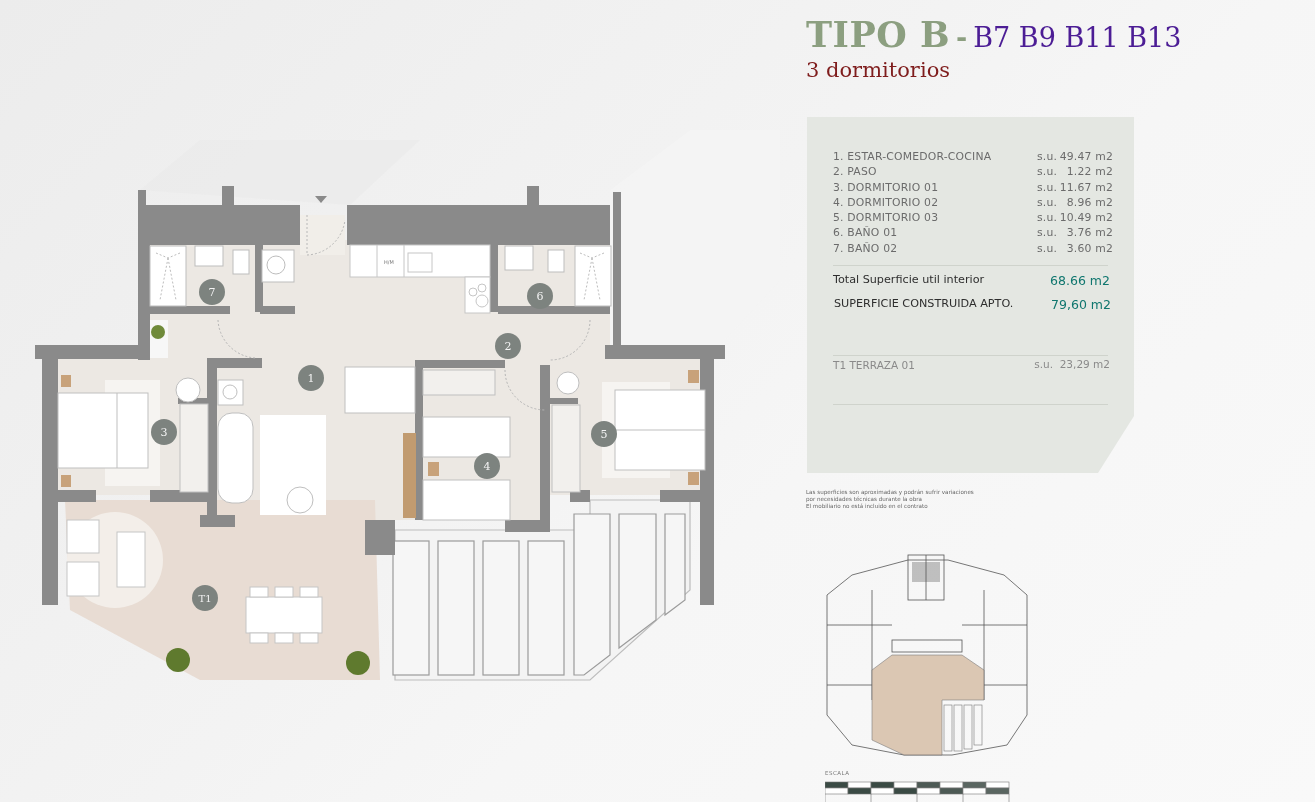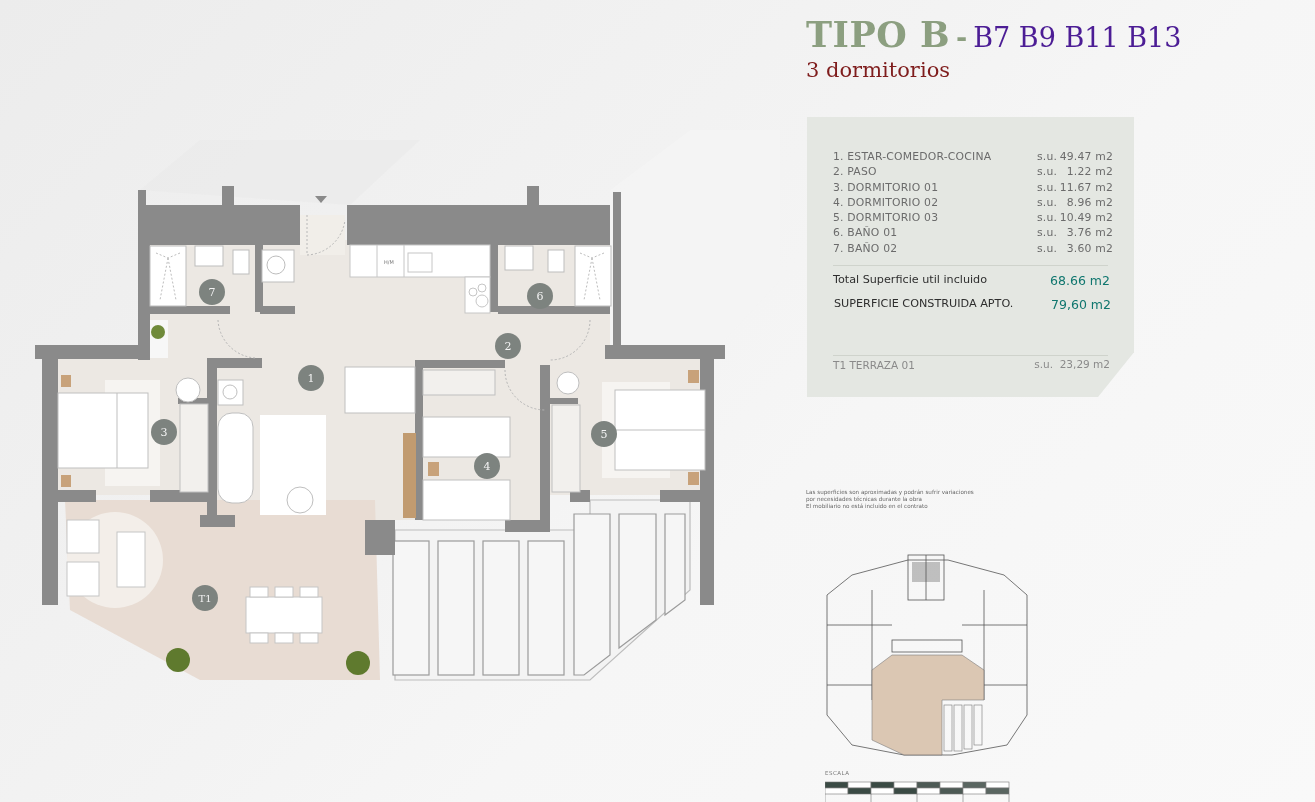--- a/index.html
+++ b/index.html
@@ -5,21 +5,21 @@
   html,body{margin:0;padding:0;}
   body{width:1315px;height:802px;overflow:hidden;position:relative;
        background:linear-gradient(135deg,#ececec 0%,#f3f3f3 45%,#f6f6f6 60%,#f9f9f9 100%);
        font-family:"DejaVu Sans",sans-serif;}
   .plan{position:absolute;left:0;top:0;width:780px;height:802px;}
   .title{position:absolute;left:806px;top:14px;font-family:"DejaVu Serif",serif;color:#8fa383;white-space:nowrap;}
   .title .t-bold{font-weight:bold;font-size:35px;color:#8c9f80;letter-spacing:0.5px;}
   .title .t-sep{font-size:27px;color:#8c9f80;font-weight:bold;margin:0 6px;}
   .title .t-units{font-size:27px;color:#4c1d95;font-weight:normal;}
   .subtitle{position:absolute;left:806px;top:58px;font-family:"DejaVu Serif",serif;font-size:21px;color:#7f1d1d;}
-  .panel{position:absolute;left:807px;top:117px;width:327px;height:280px;background:#e4e7e2;
+  .panel{position:absolute;left:807px;top:117px;width:327px;height:356px;background:#e4e7e2;
          clip-path:polygon(0 0,100% 0,100% 84%,89% 100%,0 100%);}
   .rooms{position:absolute;left:26px;top:33px;width:280px;}
   .room-row{display:flex;justify-content:space-between;height:15.3px;font-size:10.8px;color:#6b6b6b;letter-spacing:0.2px;white-space:nowrap;}
   .room-row .area{width:76px;display:flex;justify-content:space-between;}
   .divider{position:absolute;left:26px;width:275px;height:1px;background:#cfd3cc;}
   .sum-row{position:absolute;left:26px;width:277px;display:flex;justify-content:space-between;font-size:11.2px;color:#2e2e2e;}
   .sum-row .lbl{line-height:14px;}
   .sum-row .val{font-size:12.5px;color:#0f766e;}
   .sum-row.light{color:#8a8a8a;font-size:10.5px;margin-top:23px;}
   .sum-row.light .val{font-size:10.5px;color:#8a8a8a;}
@@ -273,21 +273,21 @@
     <div class="room-row">
         <span>7. BAÑO 02</span>
         <span class="area">
           <span>s.u.</span>
           <span>3.60 m2</span>
         </span>
       </div>
   </div>
   <div class="divider" style="top:148px"></div>
   <div class="sum-row" style="top:156px">
-    <span class="lbl">Total Superficie util incluido</span>
+    <span class="lbl">Total Superficie util interior</span>
       <span class="val">68.66 m2</span>
   </div>
   <div class="sum-row" style="top:180px;left:27px">
     <span class="lbl">SUPERFICIE CONSTRUIDA APTO.</span>
       <span class="val">79,60 m2</span>
   </div>
   <div class="sum-row light" style="top:218px">
     <span class="lbl">T1 TERRAZA 01</span>
       <span class="val"><span>s.u.</span>&nbsp;&nbsp;<span>23,29 m2</span></span>
   </div>

